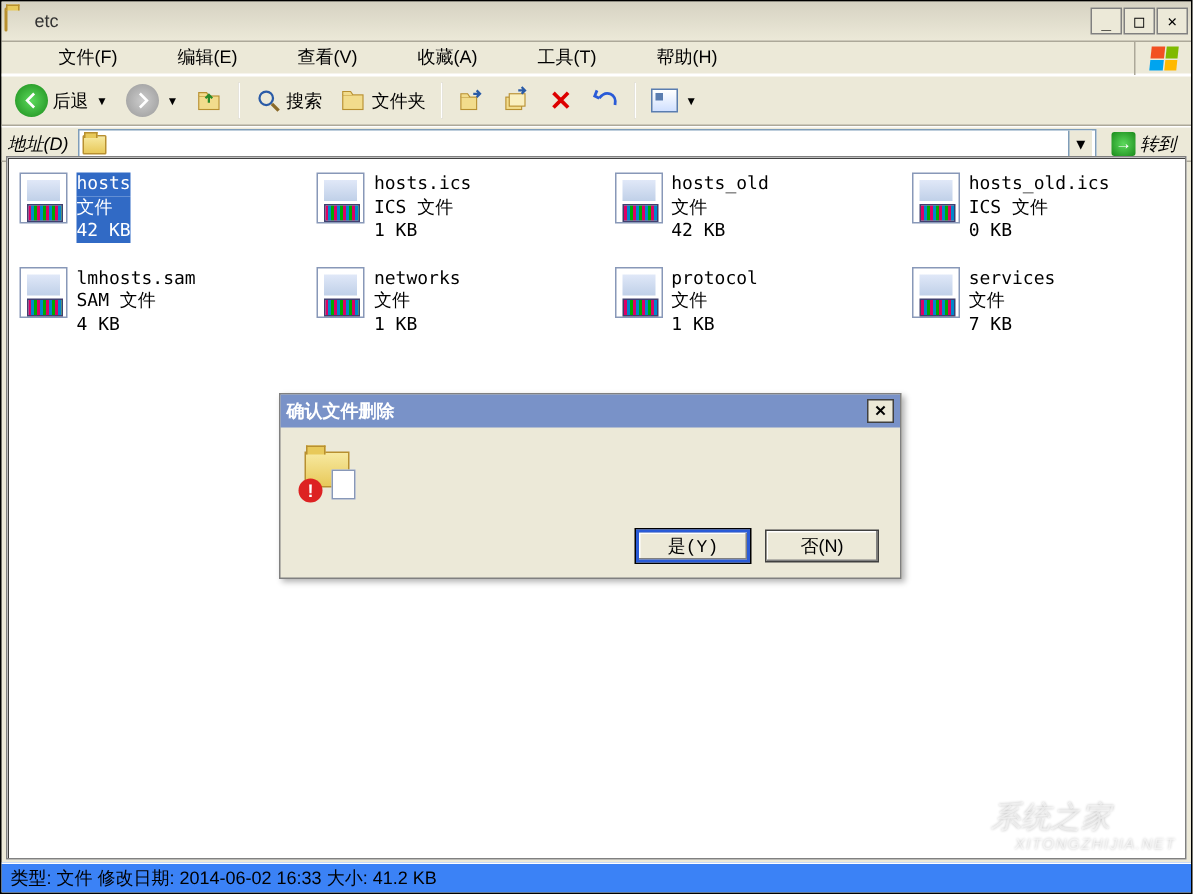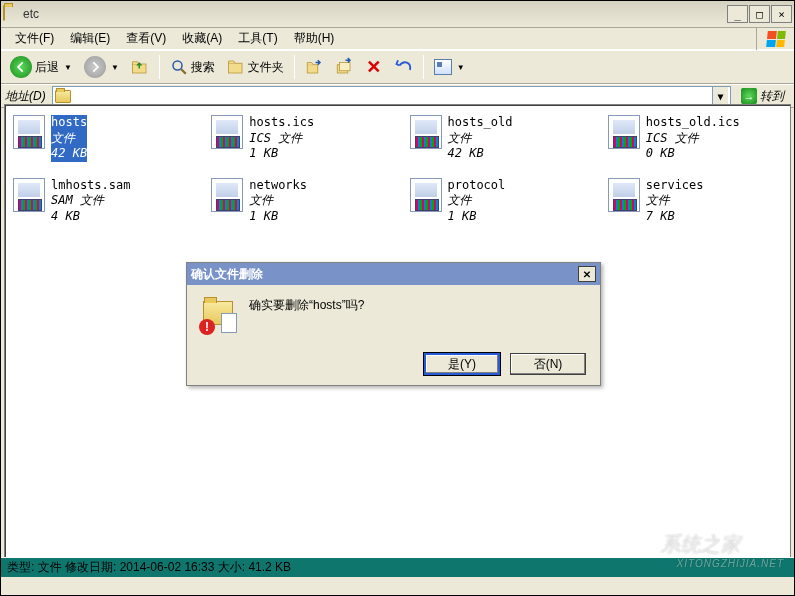--- a/index.html
+++ b/index.html
@@ -33,21 +33,21 @@
   }
   .win-btn.close { border-left: 1px solid #808080; }
   
   .menubar {
     height: 22px;
     background: #ece9d8;
     display: flex; align-items: center;
     padding-left: 6px;
     border-bottom: 1px solid #fff;
   }
-  .menu-item { padding: 2px 8px; cursor: default; }
+  .menu-item { padding: 2px 8px; cursor: default; margin-left: 24px; }
   .menubar .logo {
     width: 38px; height: 22px;
     margin-left: auto;
     display: flex; align-items: center; justify-content: center;
     border-left: 1px solid #aca899;
   }
   
   .toolbar {
     height: 34px;
     background: #ece9d8;
@@ -127,21 +127,21 @@
     content:""; position:absolute; left:4px; top:20px; width:22px; height:10px;
     background: repeating-linear-gradient(90deg,#d06,#d06 2px,#08c 2px,#08c 4px,#0a0 4px,#0a0 6px);
     border:1px solid #404070;
   }
   .file-ico::before {
     content:""; position:absolute; left:4px; top:4px; width:22px; height:14px;
     background: linear-gradient(#e0e8f8,#c0d0e8);
   }
   .file-info { display: flex; flex-direction: column; line-height: 1.3; }
   .file-name { font-family:"SimSun",monospace; }
-  .file-meta { font-family:"SimSun",monospace; color:#000;font-style:italic; }
+  .file-meta { font-family:"SimSun",monospace; color:#000; }
   
   .dialog {
     position: absolute; left: 185px; top: 261px;
     width: 415px; height: 124px;
     background: #ece9d8;
     border: 1px solid #808080;
     box-shadow: 2px 2px 4px rgba(0,0,0,0.3);
   }
   .dlg-title {
     height: 22px;
@@ -163,25 +163,25 @@
   }
   .dlg-body { padding: 12px 14px; display:flex; align-items:flex-start; gap:12px;}
   .dlg-icon { width:36px;height:36px; position:relative;}
   .dlg-btns { position:absolute; right:14px; bottom:10px; display:flex; gap:10px;}
   .dlg-btn {
     width: 76px; height: 22px;
     background:#ece9d8; border:1px solid #404040;
     display:flex;align-items:center;justify-content:center;
     box-shadow: inset -1px -1px 0 #808080, inset 1px 1px 0 #fff;
   }
-  .dlg-btn.focus { border:2px solid #2a5bd7; box-shadow: inset -1px -1px 0 #808080, inset 1px 1px 0 #fff, 0 0 0 1px #000;}
+  .dlg-btn.focus { border:2px solid #2a5bd7; box-shadow: inset -1px -1px 0 #808080, inset 1px 1px 0 #fff, 0 0 0 1px #000; font-family: Liberation Mono, monospace;}
   
   .statusbar {
-    position:absolute; left:0; right:0; bottom:18px; height:20px;
-    background:#0f766e; display:flex; align-items:center;
+    position:absolute; left:0; right:0; bottom:0; height:20px;
+    background:#3b82f6; display:flex; align-items:center;
     padding: 0 6px; border-top:1px solid #fff;
   }
   
   .watermark {
     position:absolute; right:10px; bottom:26px;
     color:rgba(255,255,255,.55); font-size:20px;
     mix-blend-mode: normal;
     text-shadow:0 0 2px rgba(0,0,0,0.4);
     font-style: italic;
     opacity:.7;
@@ -399,21 +399,20 @@
   <div class="dlg-title">
     <span>确认文件删除</span>
     <div class="dlg-close">✕</div>
   </div>
   <div class="dlg-body">
     <div class="dlg-icon delete-folder-ico">
       <div class="f"></div>
         <div class="d"></div>
         <div class="x">!</div>
     </div>
-    <span>确实要删除“hosts”吗?</span>
   </div>
   <div class="dlg-btns">
     <div class="dlg-btn focus">
       <span>是(Y)</span>
     </div>
     <div class="dlg-btn">
       <span>否(N)</span>
     </div>
   </div>
 </div>

